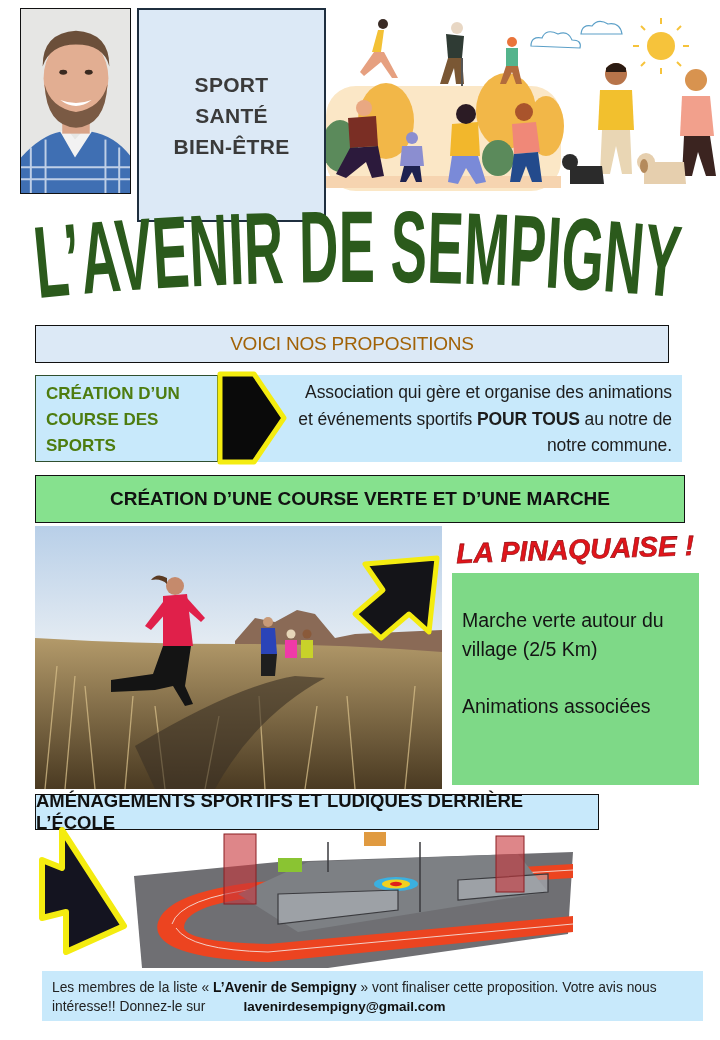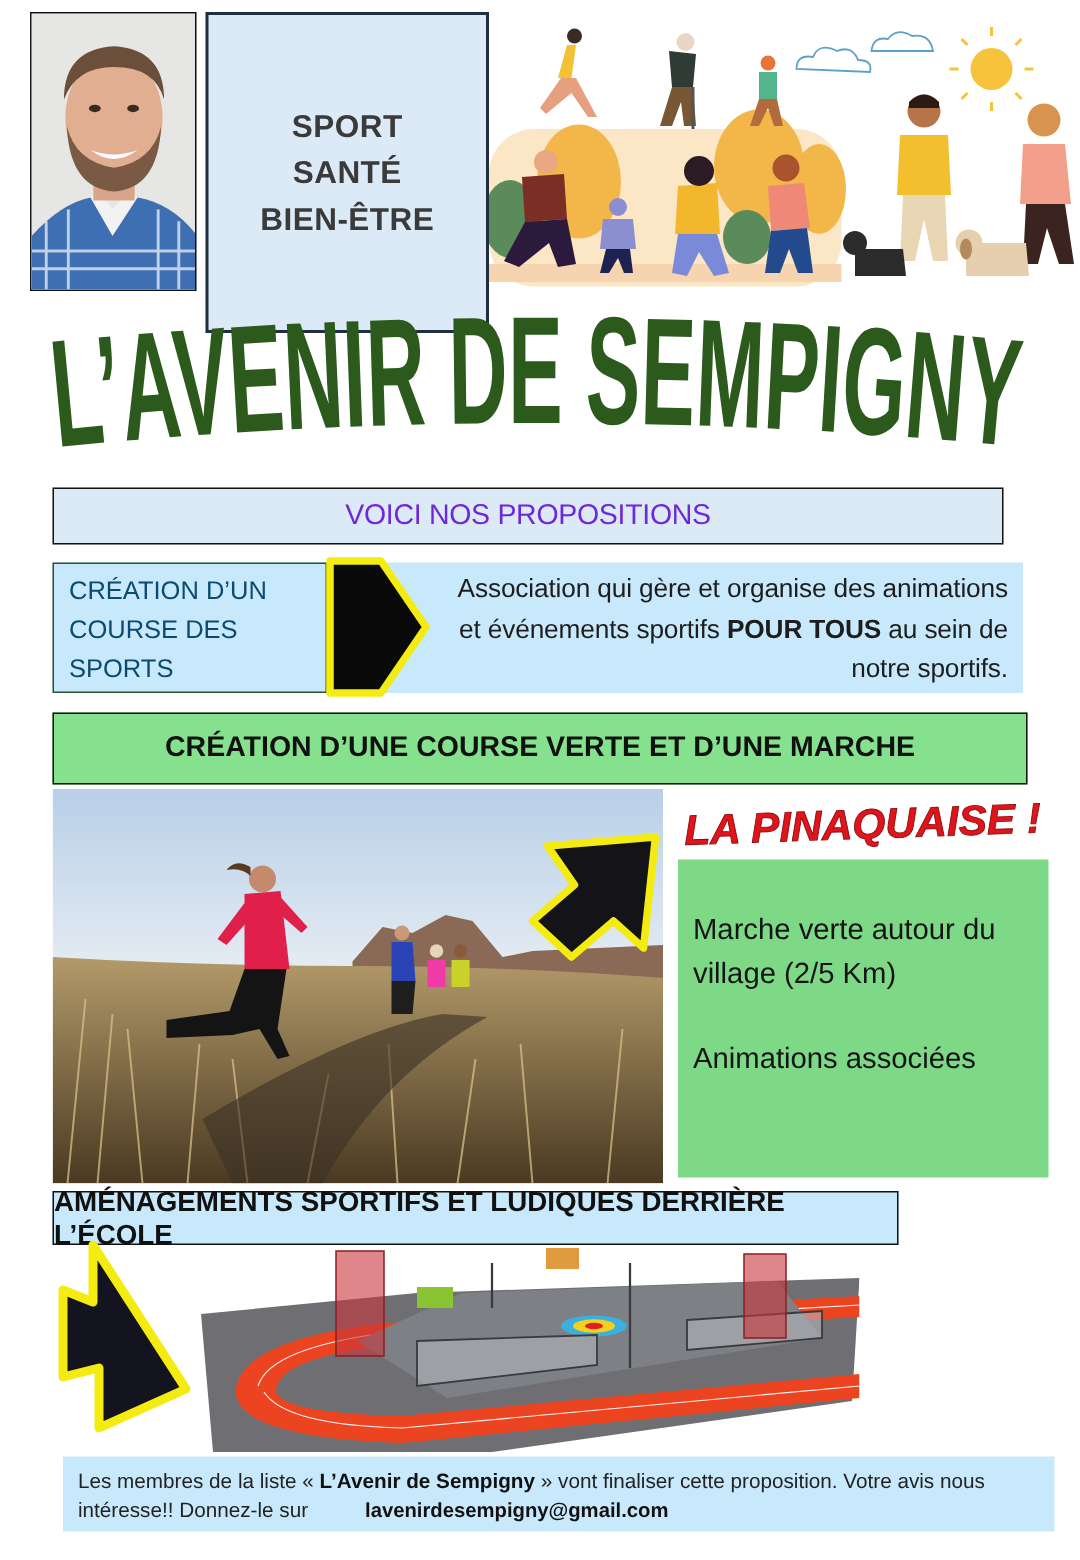--- a/index.html
+++ b/index.html
@@ -18,25 +18,25 @@
   
   #illustration { left: 326px; top: 6px; width: 392px; height: 188px; overflow: hidden; }
   #illustration svg { width: 100%; height: 100%; display: block; }
 
   
   #main-title { left: 0; top: 196px; width: 720px; height: 122px; }
   #main-title svg { width: 100%; height: 100%; display: block; }
 
   
   .bar { display: flex; align-items: center; justify-content: center; border: 1px solid #111; }
-  #propositions { left: 35px; top: 325px; width: 634px; height: 38px; background: #dce9f6; font-family: "Liberation Sans Narrow", "Liberation Sans", sans-serif; font-size: 19px; color: #6d28d9; letter-spacing: -0.2px; }
+  #propositions { left: 35px; top: 325px; width: 634px; height: 38px; background: #dce9f6; font-family: "Liberation Sans Narrow", "Liberation Sans", sans-serif; font-size: 19px; color: #a16207; letter-spacing: -0.2px; }
 
   
   #office-label { left: 35px; top: 375px; width: 183px; height: 87px; border: 1px solid #2f4f2f; background: #c8e9fb; padding: 5px 8px 0 10px; }
-  #office-label span { display: block; font-weight: normal; font-size: 17px; line-height: 26px; color: #0c4a6e; }
+  #office-label span { display: block; font-weight: bold; font-size: 17px; line-height: 26px; color: #4d7c0f; }
   #office-desc { left: 218px; top: 375px; width: 464px; height: 87px; background: #c8e9fb; padding: 4px 10px 0 74px; text-align: right; font-size: 17.5px; line-height: 26.5px; color: #1d1d1d; letter-spacing: -0.1px; }
   #office-desc b { font-weight: bold; }
   #office-arrow { left: 216px; top: 370px; width: 72px; height: 96px; }
 
   
   #course-bar { left: 35px; top: 475px; width: 650px; height: 48px; background: #86e18e; font-weight: bold; font-size: 19px; color: #111; }
 
   
   #runner-photo { left: 35px; top: 526px; width: 407px; height: 263px; overflow: hidden; }
   #runner-photo svg { width: 100%; height: 100%; display: block; }
@@ -180,21 +180,21 @@
       <path id="titlecurve" d="M38 102 Q360 70 682 102"></path>
     </defs>
     <text font-family="Liberation Sans, sans-serif" font-weight="bold" font-size="102" fill="#2b5a1c" textLength="640" lengthAdjust="spacingAndGlyphs" transform="scale(1,1)">
       <textPath href="#titlecurve">L’AVENIR DE SEMPIGNY</textPath>
     </text>
   </svg>
 </div>
 
 <div id="propositions" class="abs bar">VOICI NOS PROPOSITIONS</div>
 
-<div id="office-desc" class="abs"><span>Association qui gère et organise des animations et événements sportifs </span><b>POUR TOUS</b><span> au sein de notre sportifs.</span></div>
+<div id="office-desc" class="abs"><span>Association qui gère et organise des animations et événements sportifs </span><b>POUR TOUS</b><span> au notre de notre commune.</span></div>
 <div id="office-label" class="abs">
   <span>CRÉATION D’UN</span>
   <span>COURSE DES</span>
   <span>SPORTS</span>
 </div>
 <div id="office-arrow" class="abs">
   <svg viewBox="0 0 72 96" width="72" height="96">
     <polygon points="4,4 38,4 68,48 38,92 4,92" fill="#0a0a0a" stroke="#f4ec10" stroke-width="5" stroke-linejoin="round"></polygon>
   </svg>
 </div>

